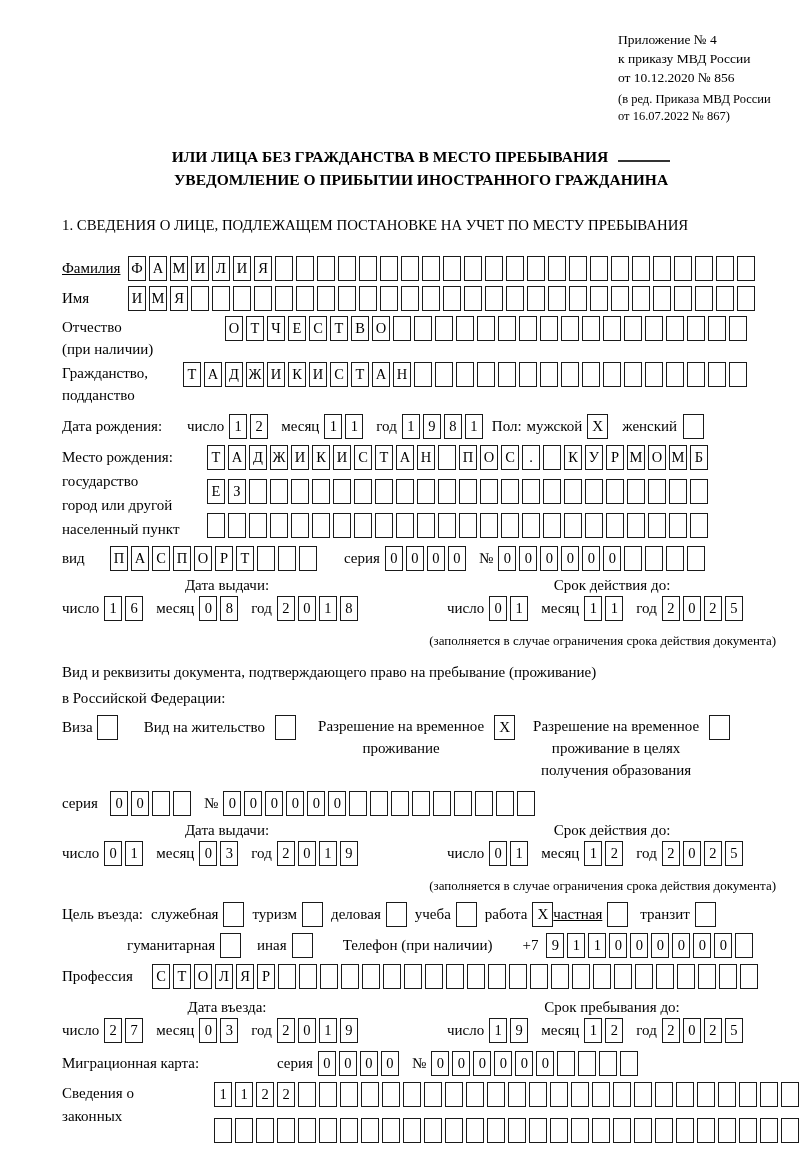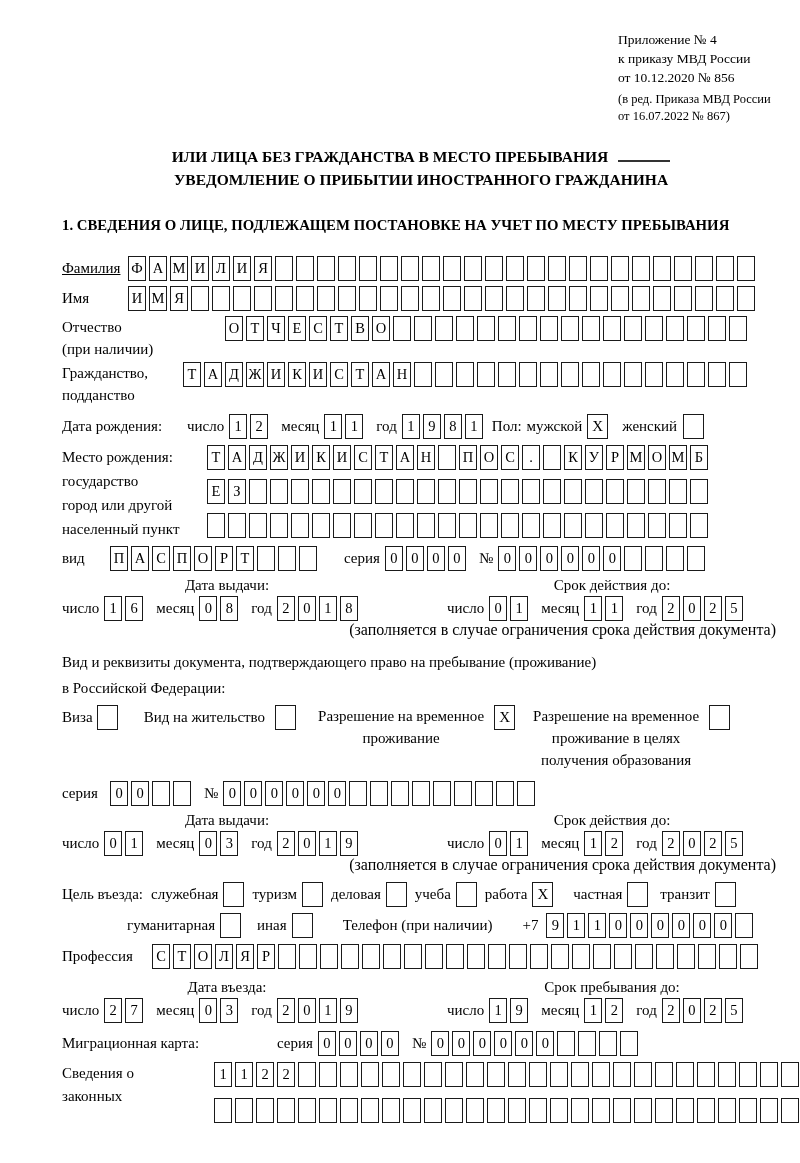--- a/index.html
+++ b/index.html
@@ -14,21 +14,21 @@
 
   
   .appendix { margin-left: 556px; line-height: 19px; font-size: 13.5px; }
   .appendix .amendment { font-size: 12.5px; line-height: 17px; }
   .appendix .amendment.first { margin-top: 4px; }
   .forma { text-align: right; font-weight: bold; font-size: 15px; margin: 20px 36px 0 0; letter-spacing: .5px; }
 
   
   .title { text-align: center; font-weight: bold; font-size: 15.5px; margin-top: 20px; line-height: 23px; }
   .title .blank { display: inline-block; width: 52px; border-bottom: 2px solid #333; margin-left: 10px; vertical-align: baseline; }
-  .sec-heading { font-weight: bold; font-size: 14.8px; margin-top: 26px; }
+  .sec-heading { font-weight: normal; font-size: 14.8px; margin-top: 26px; }
 
   
   .row { display: flex; align-items: flex-start; margin-top: 5px; }
   .row.vcenter { align-items: center; }
   .lbl { flex: none; line-height: 25px; }
   .lbl2 { flex: none; line-height: 22px; }
   .cells { display: inline-flex; flex: none; }
   .cell {
     width: 18px; height: 25px; flex: none;
     border: 1.5px solid #1a1a1a; margin-right: 3px;
@@ -45,29 +45,29 @@
   .dlabel.first { margin-left: 0; }
 
   .cells-col .cells { margin-bottom: 5px; }
   .center-heading { text-align: center; font-weight: bold; font-size: 14.5px; margin-top: 8px; }
 
   
   .dates-wrap { display: flex; margin-top: 6px; }
   .dates-col { display: flex; flex-direction: column; }
   .dates-head { text-align: center; margin-bottom: 2px; }
   .dates-line { display: flex; align-items: center; }
-  .note { font-size: 16px; margin-top: 0; }
+  .note { font-size: 13px; margin-top: 12px; }
   .note-right { text-align: right; padding-right: 4px; }
 
   .para { margin-top: 10px; line-height: 26px; }
 
   .perm-row { display: flex; align-items: flex-start; margin-top: 4px; }
   .perm-item { display: flex; align-items: flex-start; }
   .perm-text { text-align: center; line-height: 22px; }
-  .gap4 { margin-left: 20px; } .gap8 { margin-left: 8px; } .gap12 { margin-left: 12px; }
+  .gap4 { margin-left: 0; text-decoration: underline; } .gap8 { margin-left: 8px; } .gap12 { margin-left: 12px; }
   .gap16 { margin-left: 16px; } .gap30 { margin-left: 30px; }
 
   .opt { display: flex; align-items: center; }
   .opt .opt-label { margin-right: 5px; }
 </style>
 </head>
 <body>
 
 <div class="page">
 

